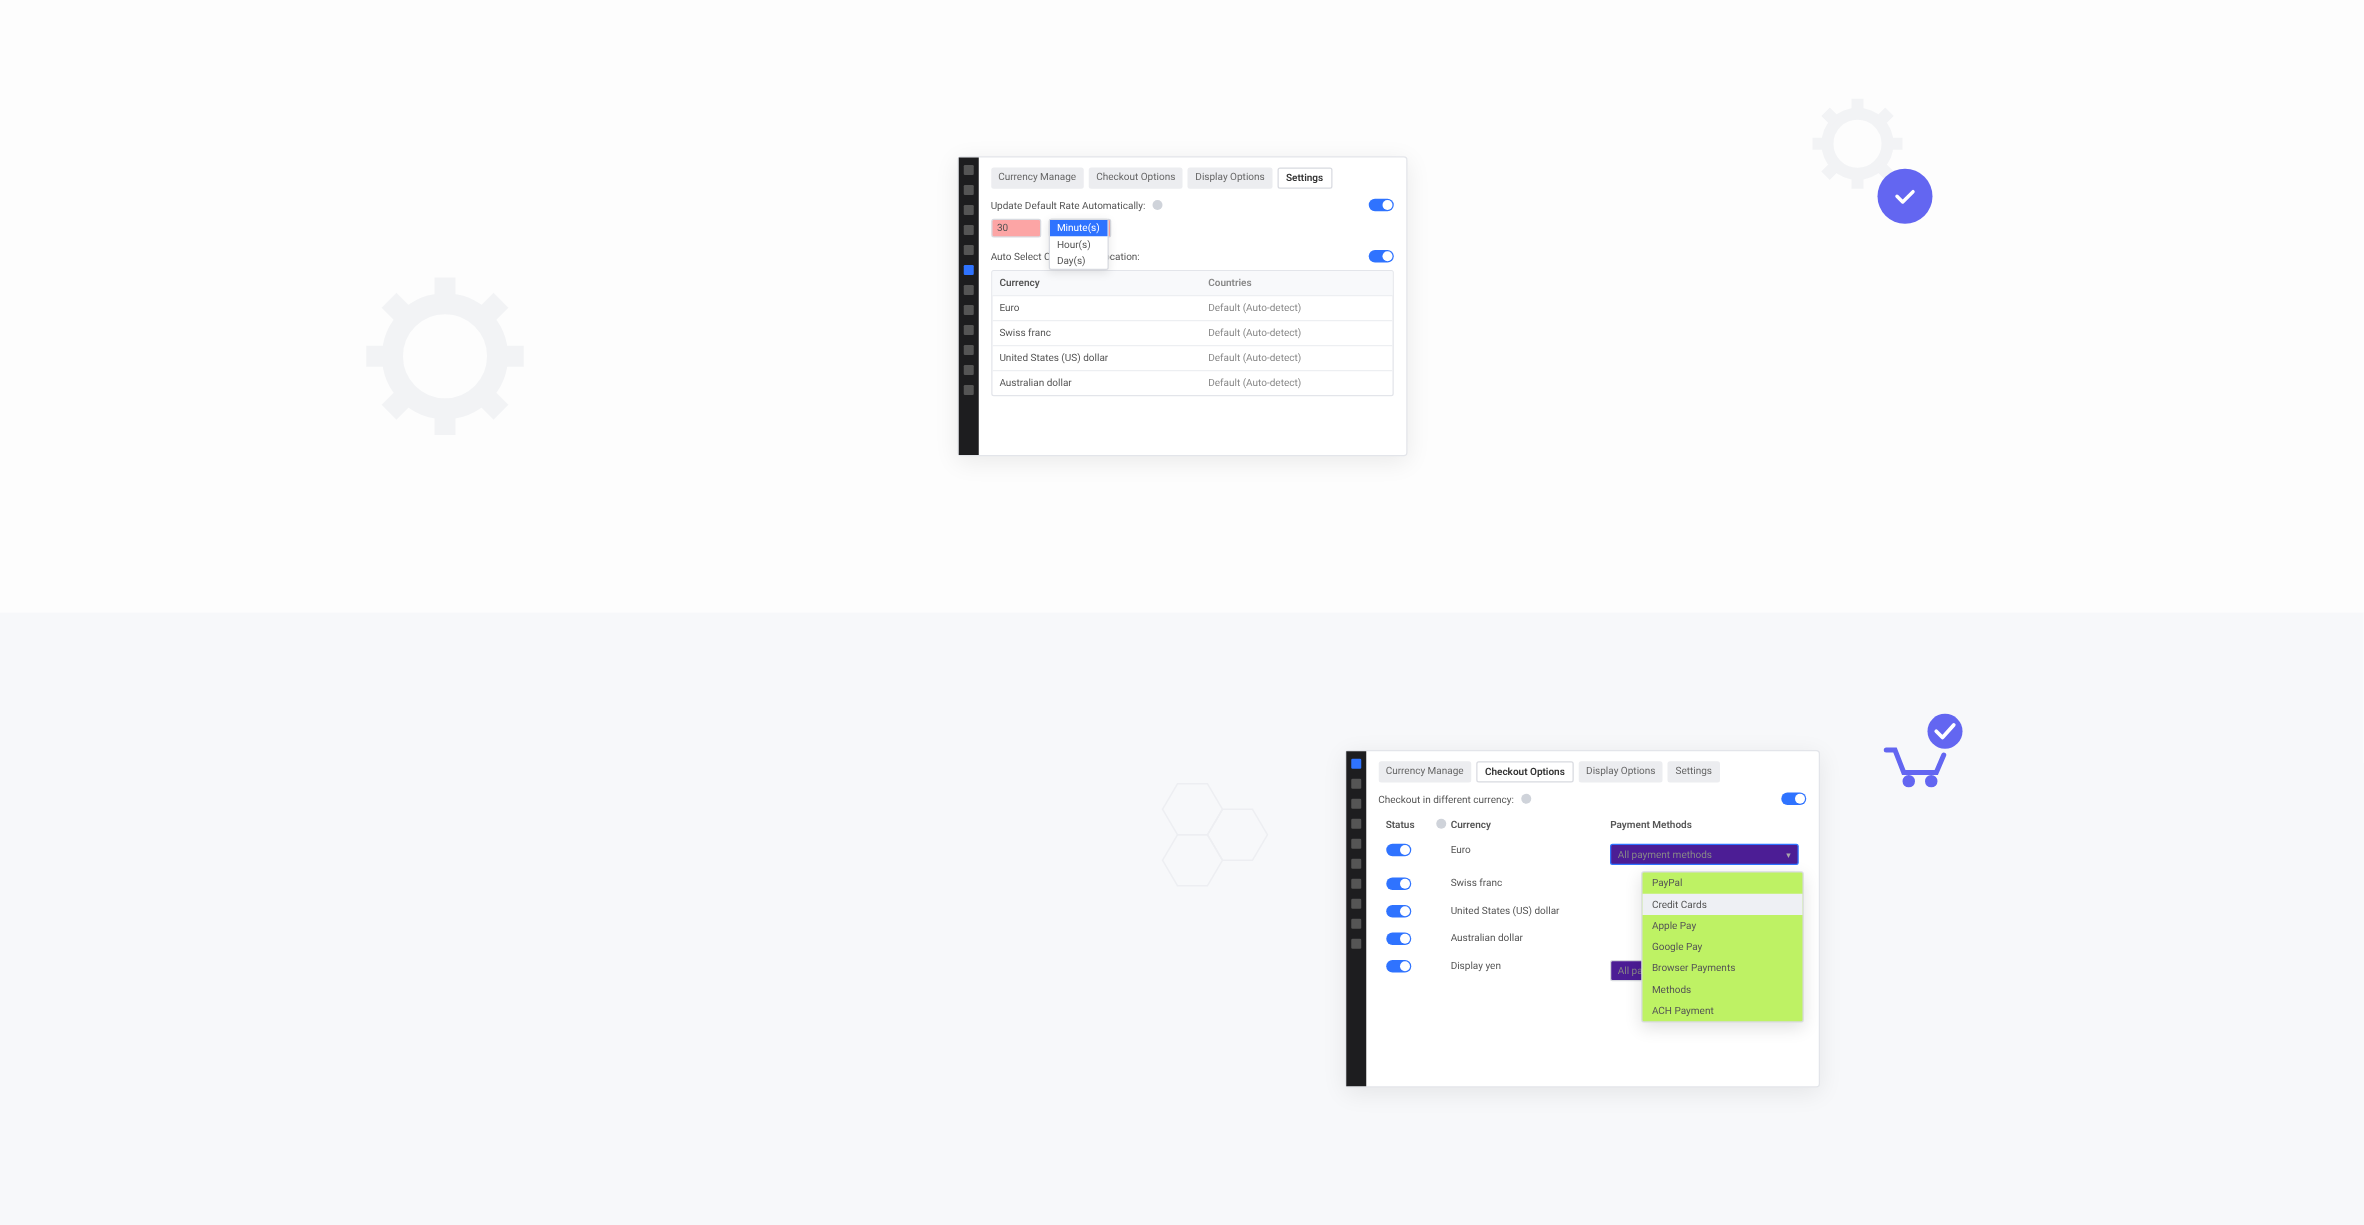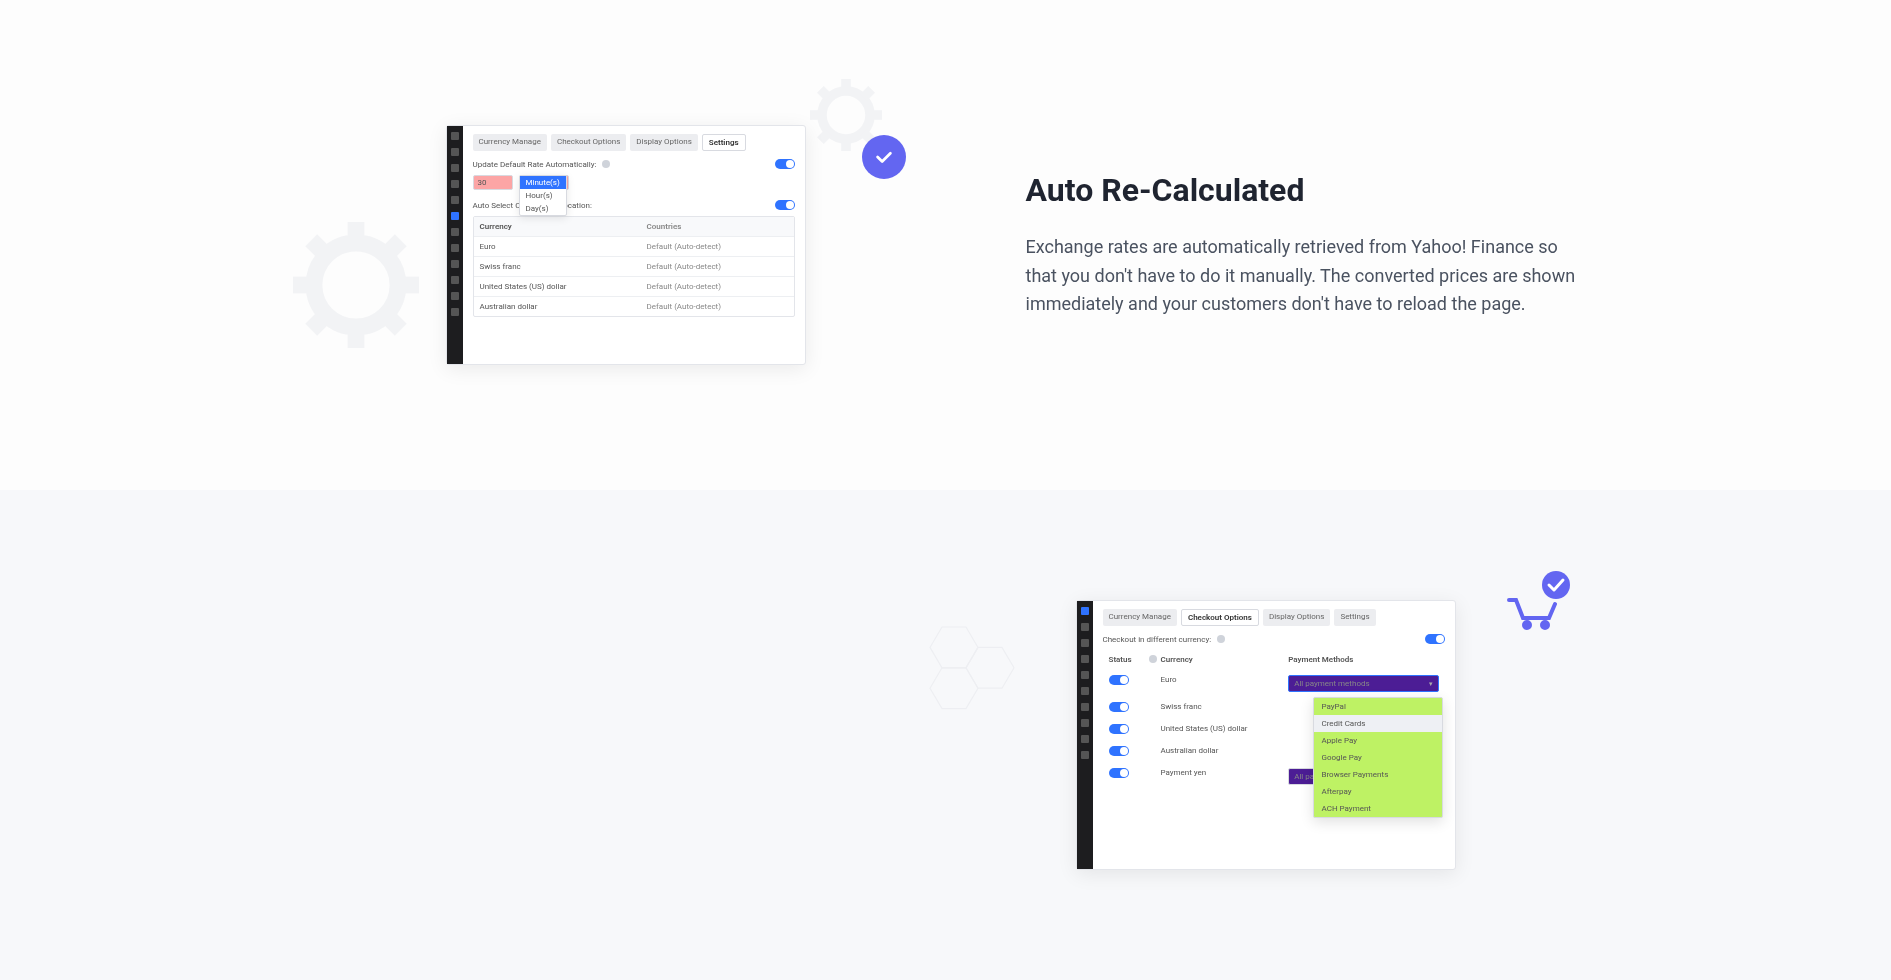--- a/index.html
+++ b/index.html
@@ -209,24 +209,20 @@
               </div>
             <div class="mock-tr">
                 <div class="cell col-a">Australian dollar</div>
                 <div class="cell col-b">Default (Auto-detect)</div>
               </div>
           </div>
         </div>
       </div>
     </div>
 
-    <div class="text-col">
-      <h2>Auto Re-Calculated</h2>
-      <p>Exchange rates are automatically retrieved from Yahoo! Finance so that you don't have to do it manually. The converted prices are shown immediately and your customers don't have to reload the page.</p>
-    </div>
   </div>
 </div>
 
 <div class="section section-2">
   <div class="container reverse">
     <div class="image-col">
 
       <svg class="hex-deco" viewBox="0 0 100 100">
         <g fill="none" stroke="#d8dae0" stroke-width="1">
           <polygon points="30,10 50,10 60,27 50,44 30,44 20,27"></polygon>
@@ -308,37 +304,37 @@
             </div>
             <div class="mock-tr" style="border:0">
               <div class="cell col-status"><span class="toggle"></span></div>
               <div class="cell" style="width:10px"></div>
               <div class="cell col-cur">Australian dollar</div>
               <div class="cell col-pay"></div>
             </div>
             <div class="mock-tr" style="border:0">
               <div class="cell col-status"><span class="toggle"></span></div>
               <div class="cell" style="width:10px"></div>
-              <div class="cell col-cur">Payment yen</div>
+              <div class="cell col-cur">Display yen</div>
               <div class="cell col-pay">
                   <div class="select-box">
                     <span>All payment methods</span>
                     <span class="chev">▾</span>
                   </div>
                 </div>
             </div>
           </div>
 
           <div class="pay-menu">
             <div class="opt">PayPal</div>
             <div class="opt sel">Credit Cards</div>
             <div class="opt">Apple Pay</div>
             <div class="opt">Google Pay</div>
             <div class="opt">Browser Payments</div>
-            <div class="opt">Afterpay</div>
+            <div class="opt">Methods</div>
             <div class="opt">ACH Payment</div>
           </div>
         </div>
       </div>
     </div>
 
     <div class="text-col">
     </div>
   </div>
 </div>

